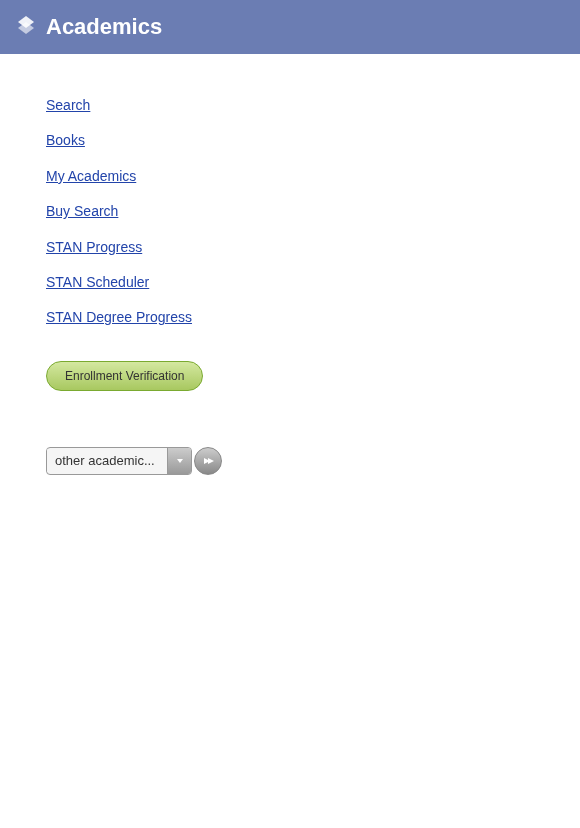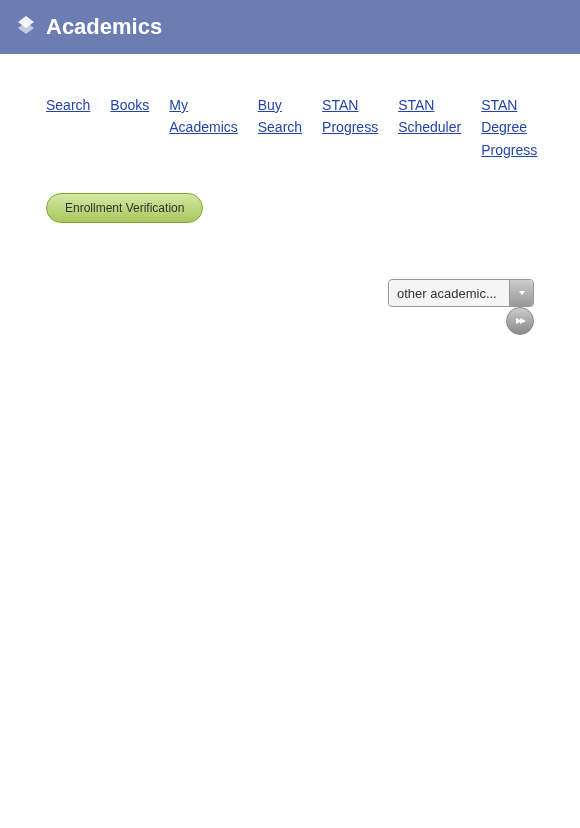--- a/index.html
+++ b/index.html
@@ -42,22 +42,22 @@
       font-size: 22px;
       font-weight: bold;
     }
 
     .content-area {
       padding: 40px 46px 20px 46px;
     }
 
     .nav-links {
       display: flex;
-      flex-direction: row;
-      gap: 20px;
+      flex-direction: column;
+      gap: 13px;
       margin-bottom: 32px;
     }
 
     .nav-link {
       color: #2244aa;
       text-decoration: underline;
       cursor: pointer;
       font-size: 14px;
       line-height: 1.6;
     }
@@ -69,22 +69,21 @@
       border: 1px solid #7aaa30;
       border-radius: 20px;
       color: #333333;
       font-size: 12px;
       cursor: pointer;
       margin-bottom: 28px;
     }
 
     .other-academic-row {
       display: flex;
-      align-items: flex-end;
-      flex-direction: column;
+      align-items: flex-start;
     }
 
     .dropdown-container {
       display: flex;
       align-items: center;
       border: 1px solid #999999;
       border-radius: 4px;
       background-color: #f5f5f5;
       overflow: hidden;
       height: 28px;

